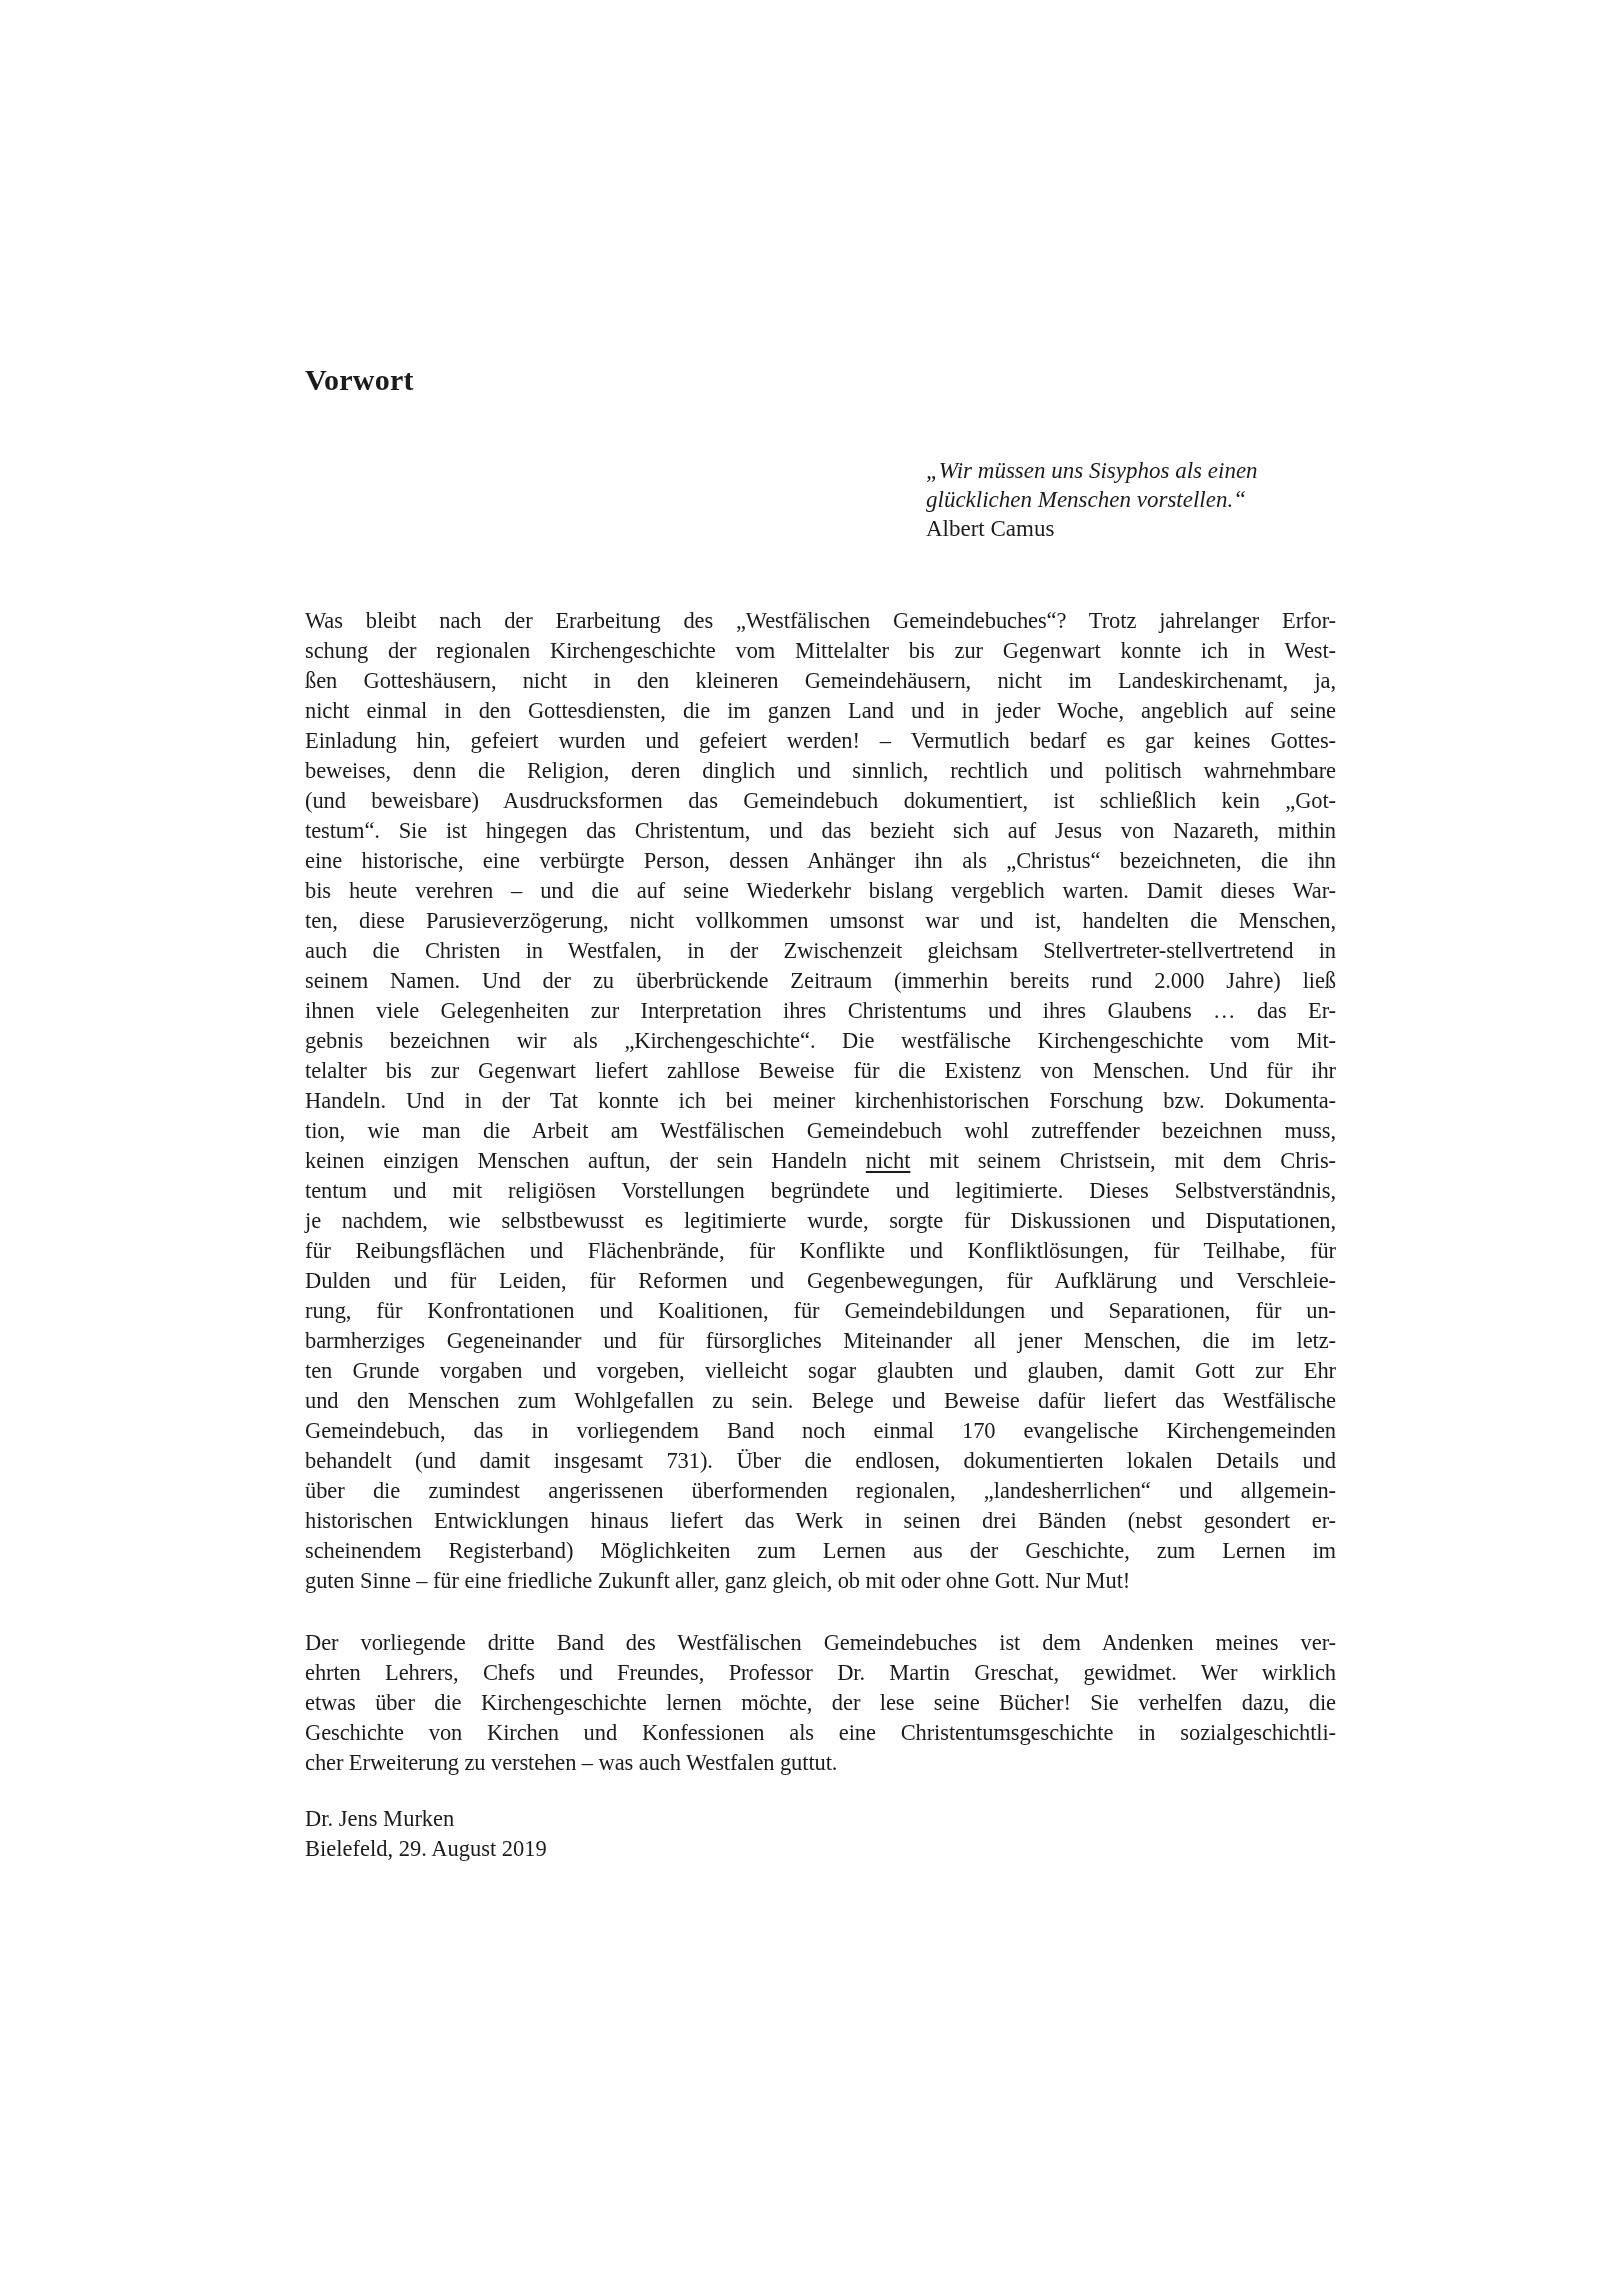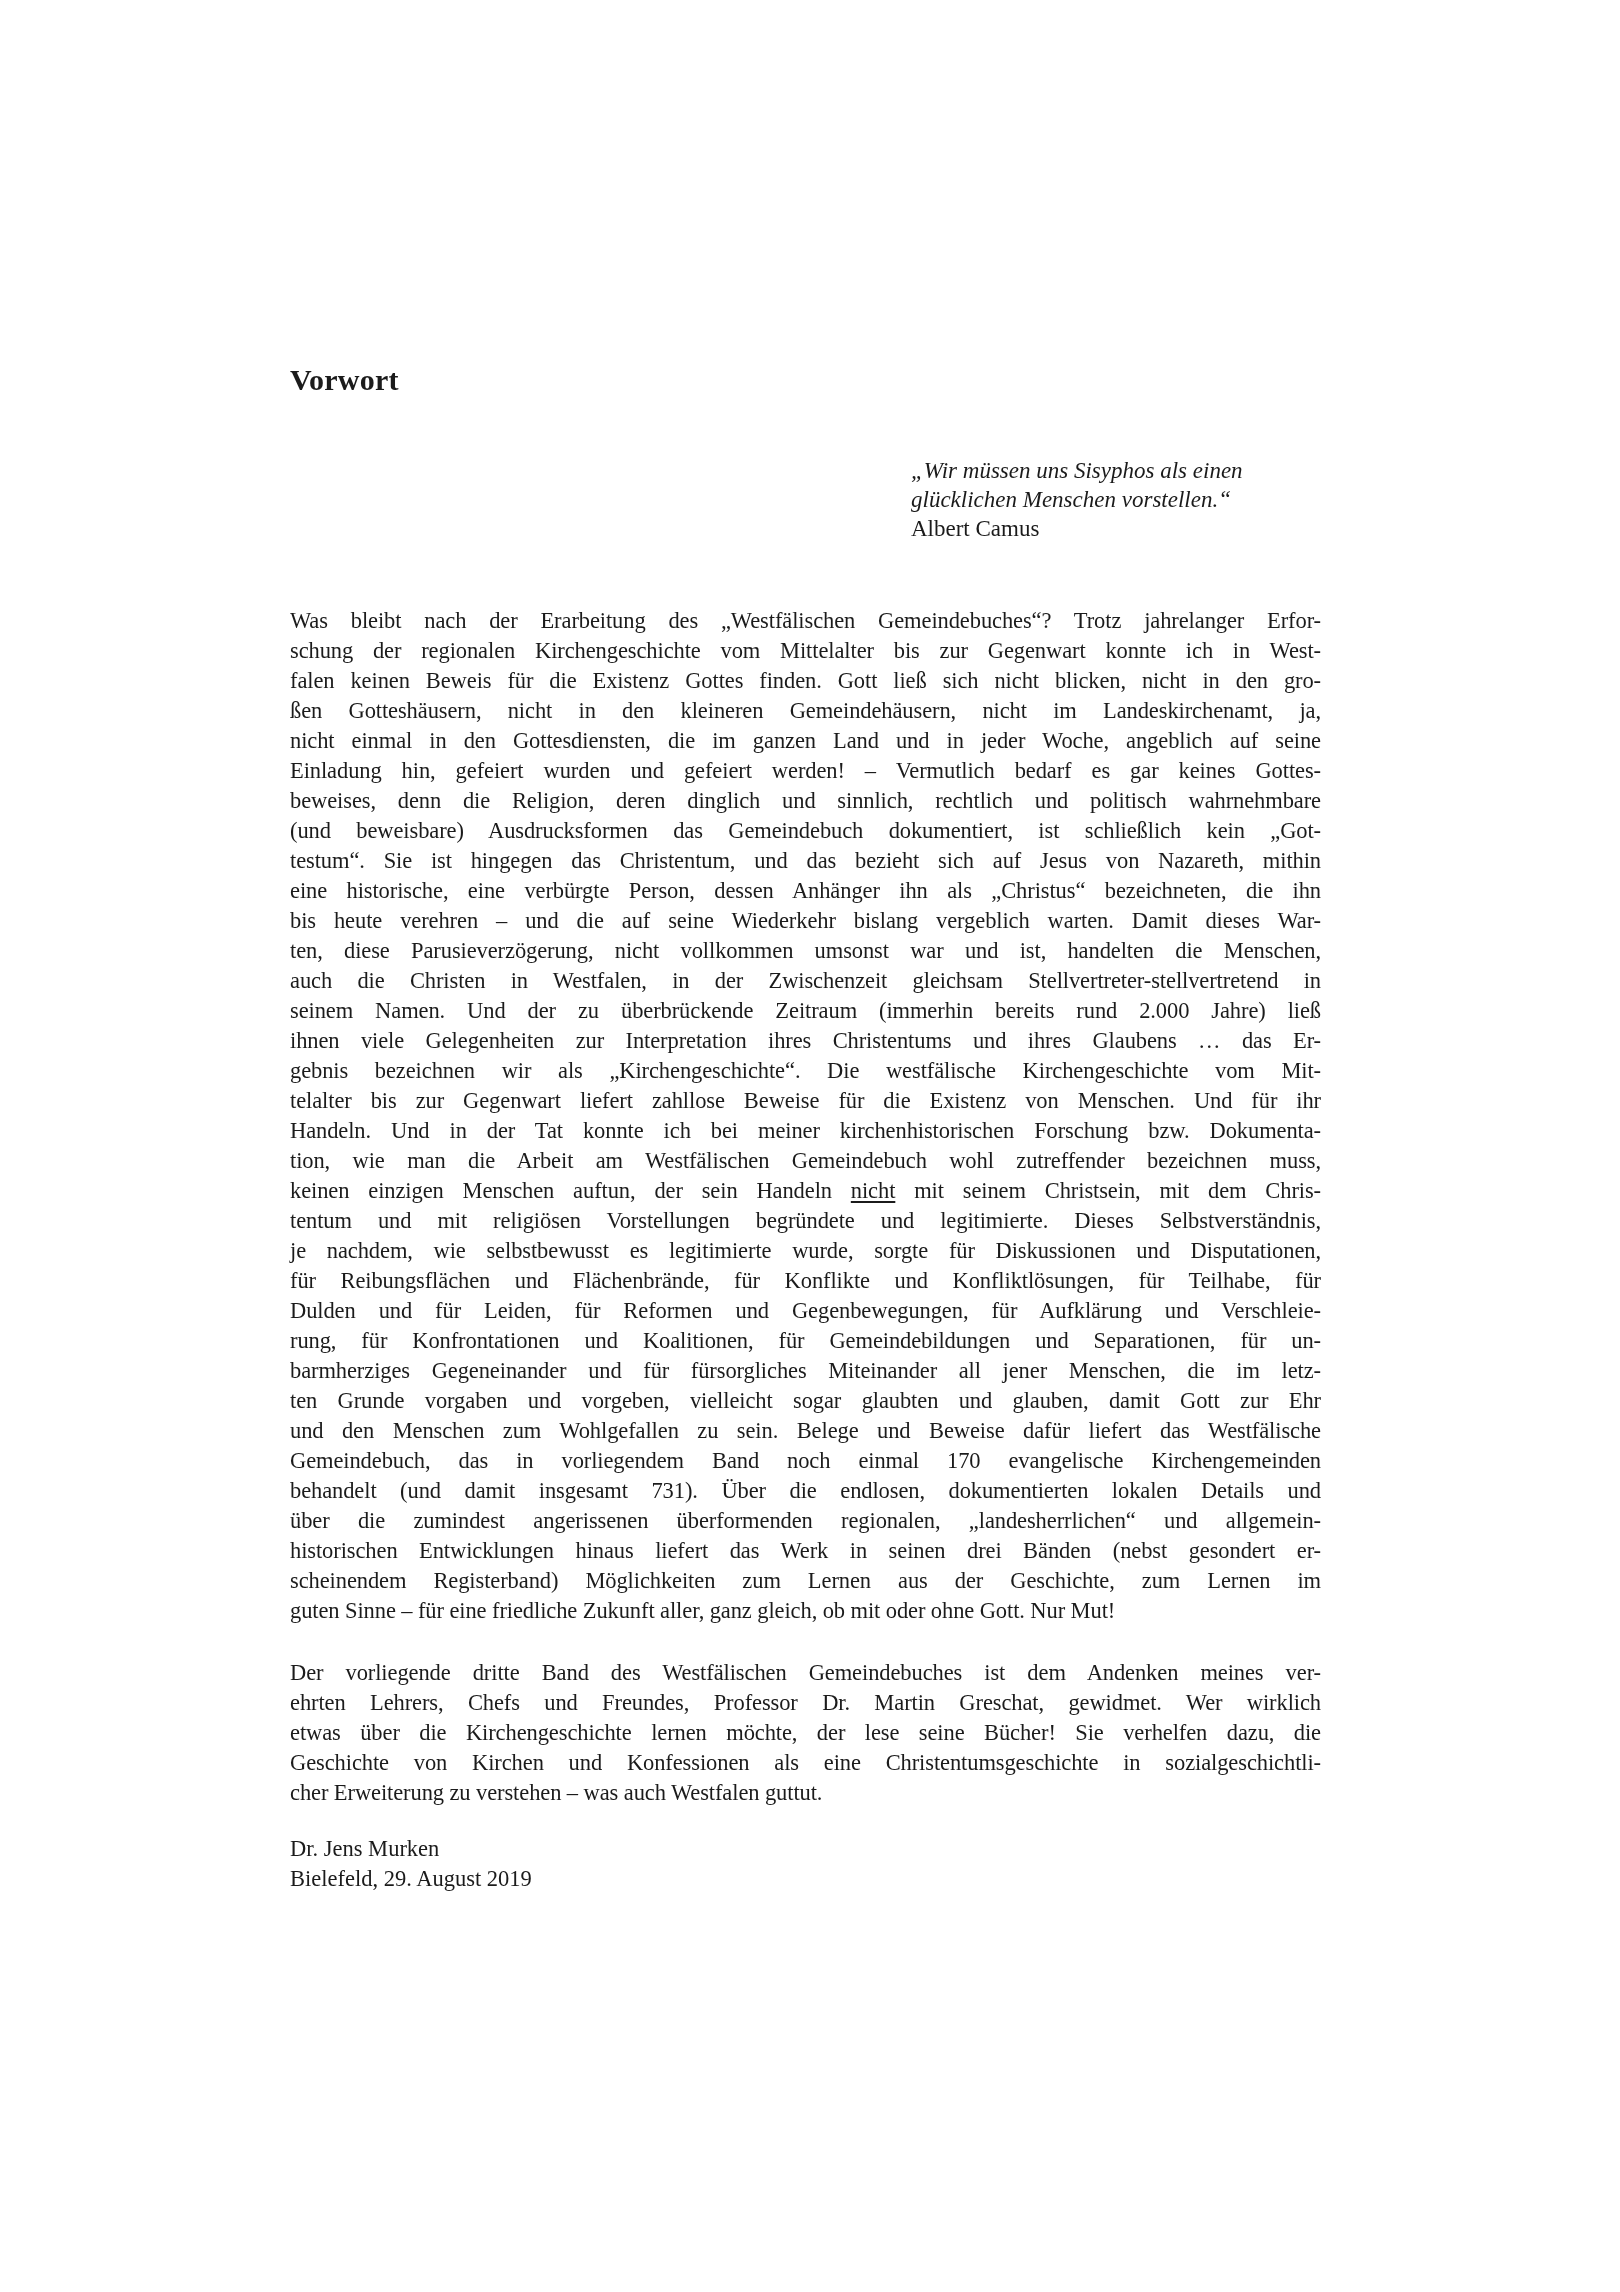--- a/index.html
+++ b/index.html
@@ -11,21 +11,21 @@
     position: relative;
     width: 1620px;
     height: 2293px;
     background: #ffffff;
     font-family: "Liberation Serif", "DejaVu Serif", serif;
     color: #1b1b1b;
     overflow: hidden;
   }
   .content {
     position: absolute;
-    left: 290px;
+    left: 305px;
     top: 363px;
     width: 1031px;
   }
   .doc-title {
     margin: 0;
     font-size: 30px;
     line-height: 33px;
     font-weight: bold;
     letter-spacing: 0.2px;
   }
@@ -79,21 +79,20 @@
           <div class="eline">„Wir müssen uns Sisyphos als einen</div>
           <div class="eline">glücklichen Menschen vorstellen.“</div>
         </div>
       <div class="attribution">Albert Camus</div>
     </div>
 
     <div class="body-text">
         <div class="para">
           <div class="line">Was bleibt nach der Erarbeitung des „Westfälischen Gemeindebuches“? Trotz jahrelanger Erfor-</div>
           <div class="line">schung der regionalen Kirchengeschichte vom Mittelalter bis zur Gegenwart konnte ich in West-</div>
-          <div class="line">falen keinen Beweis für die Existenz Gottes finden. Gott ließ sich nicht blicken, nicht in den gro-</div>
           <div class="line">ßen Gotteshäusern, nicht in den kleineren Gemeindehäusern, nicht im Landeskirchenamt, ja,</div>
           <div class="line">nicht einmal in den Gottesdiensten, die im ganzen Land und in jeder Woche, angeblich auf seine</div>
           <div class="line">Einladung hin, gefeiert wurden und gefeiert werden! – Vermutlich bedarf es gar keines Gottes-</div>
           <div class="line">beweises, denn die Religion, deren dinglich und sinnlich, rechtlich und politisch wahrnehmbare</div>
           <div class="line">(und beweisbare) Ausdrucksformen das Gemeindebuch dokumentiert, ist schließlich kein „Got-</div>
           <div class="line">testum“. Sie ist hingegen das Christentum, und das bezieht sich auf Jesus von Nazareth, mithin</div>
           <div class="line">eine historische, eine verbürgte Person, dessen Anhänger ihn als „Christus“ bezeichneten, die ihn</div>
           <div class="line">bis heute verehren – und die auf seine Wiederkehr bislang vergeblich warten. Damit dieses War-</div>
           <div class="line">ten, diese Parusieverzögerung, nicht vollkommen umsonst war und ist, handelten die Menschen,</div>
           <div class="line">auch die Christen in Westfalen, in der Zwischenzeit gleichsam Stellvertreter-stellvertretend in</div>

